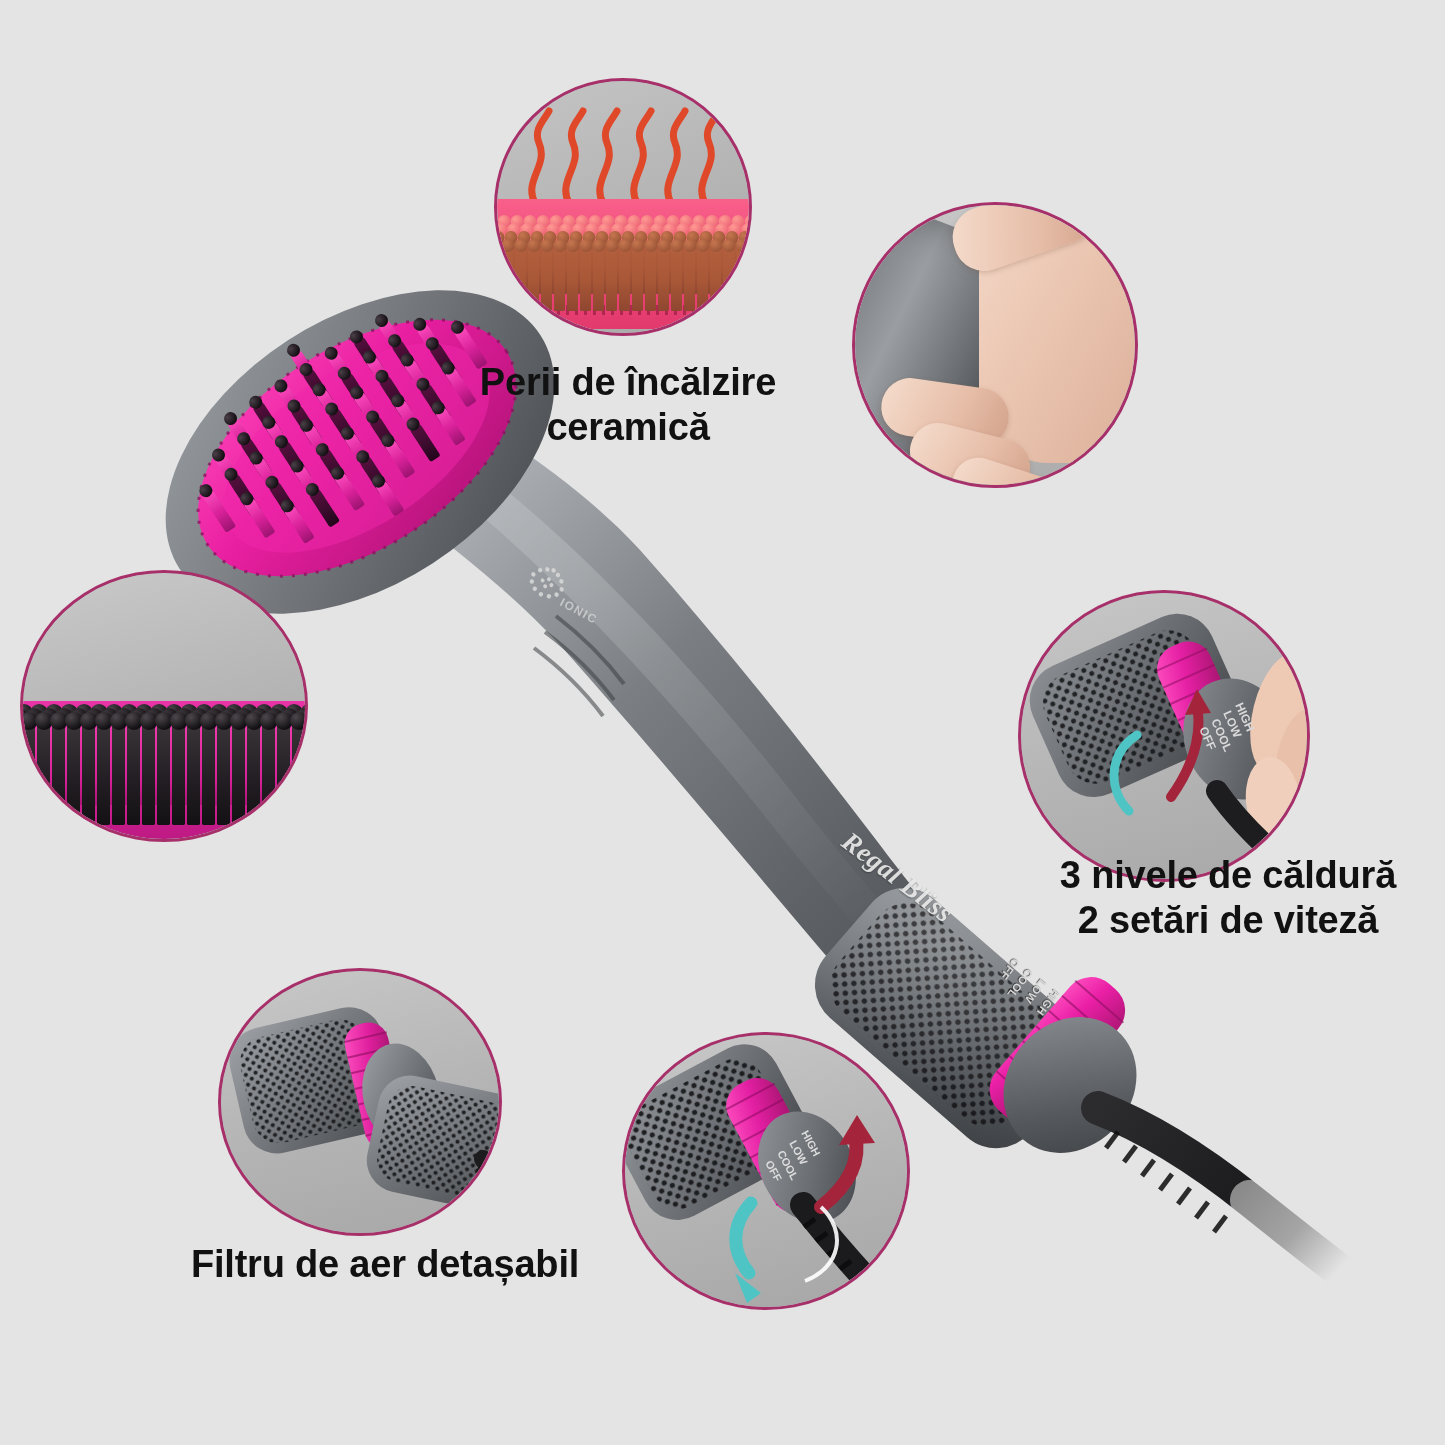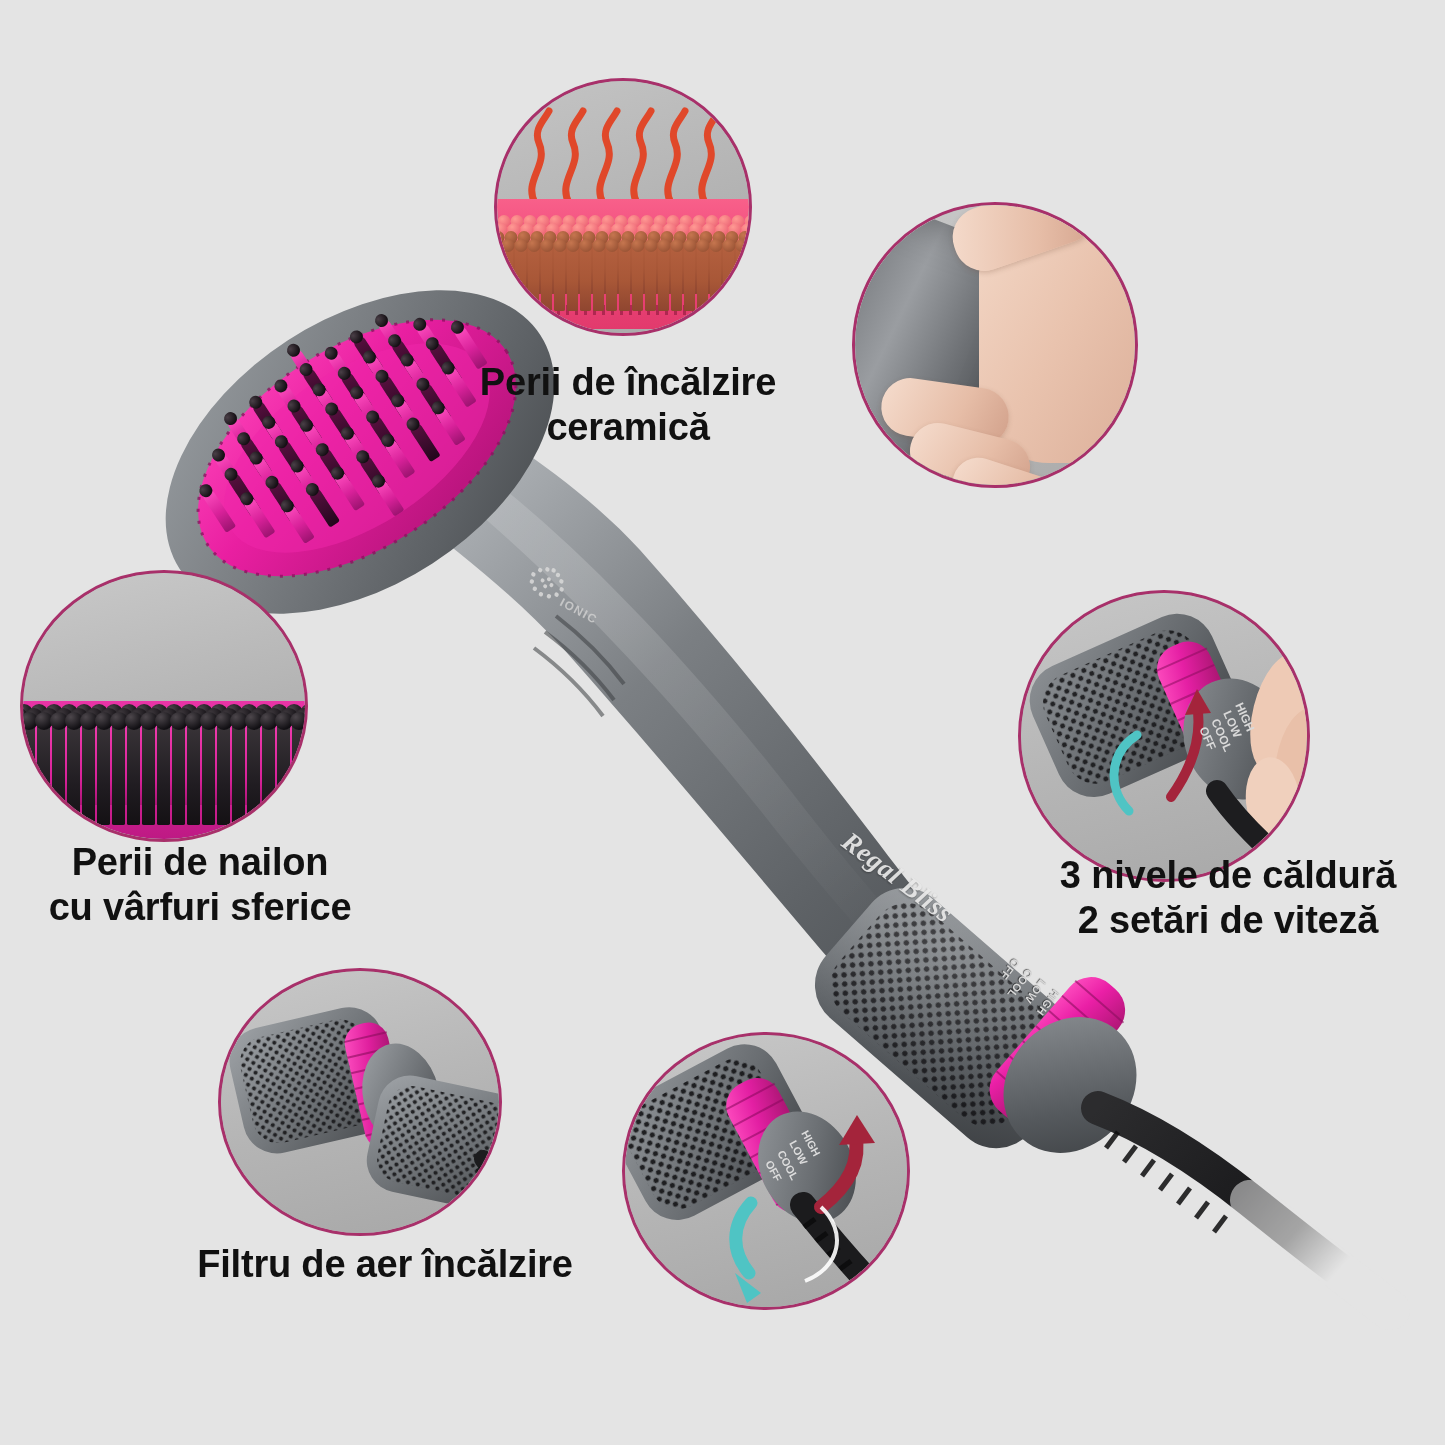--- a/index.html
+++ b/index.html
@@ -587,22 +587,20 @@
             <i class="nbristle" style="left:222px;bottom:66px;height:72px;z-index:8"></i>
             <i class="nbristle" style="left:237px;bottom:66px;height:72px;z-index:8"></i>
             <i class="nbristle" style="left:252px;bottom:66px;height:72px;z-index:8"></i>
             <i class="nbristle" style="left:267px;bottom:66px;height:72px;z-index:8"></i>
             <i class="nbristle" style="left:282px;bottom:66px;height:72px;z-index:8"></i>
             <i class="nbristle" style="left:297px;bottom:66px;height:72px;z-index:8"></i>
           </div>
       </div>
     </div>
   </div>
-  <div class="caption center" style="left:0px;top:840px;width:400px;">Perii de nailon
-cu vârfuri sferice</div>
 
   <div class="circle" id="heat-circle">
     <div class="inner">
       <svg viewBox="0 0 292 292" width="292" height="292">
         <defs>
           <linearGradient id="hcBarrel" x1="0" y1="0" x2="1" y2="1">
             <stop offset="0%" stop-color="#8d9195"></stop>
               <stop offset="55%" stop-color="#64686c"></stop>
             <stop offset="100%" stop-color="#3f4245"></stop>
           </linearGradient>
@@ -704,21 +702,21 @@
 
         <path d="M 262 188 C 276 206, 286 224, 292 244" stroke="#1c1c1e" stroke-width="18" fill="none" stroke-linecap="round"></path>
         <g stroke="#0c0c0d" stroke-width="4" opacity="0.8">
           <path d="M 266 194 l -10 6"></path>
             <path d="M 273 206 l -10 6"></path>
             <path d="M 279 218 l -10 6"></path>
         </g>
       </svg>
     </div>
   </div>
-  <div class="caption center" style="left:150px;top:1242px;width:470px;">Filtru de aer încălzire</div>
+  <div class="caption center" style="left:150px;top:1242px;width:470px;">Filtru de aer detașabil</div>
 
   <div class="circle" id="cord-circle">
     <div class="inner">
       <svg viewBox="0 0 288 278" width="288" height="278">
         <defs>
           <linearGradient id="ccBarrel" x1="0" y1="0" x2="1" y2="1">
             <stop offset="0%" stop-color="#95999d"></stop>
               <stop offset="55%" stop-color="#6a6e72"></stop>
             <stop offset="100%" stop-color="#404347"></stop>
           </linearGradient>

